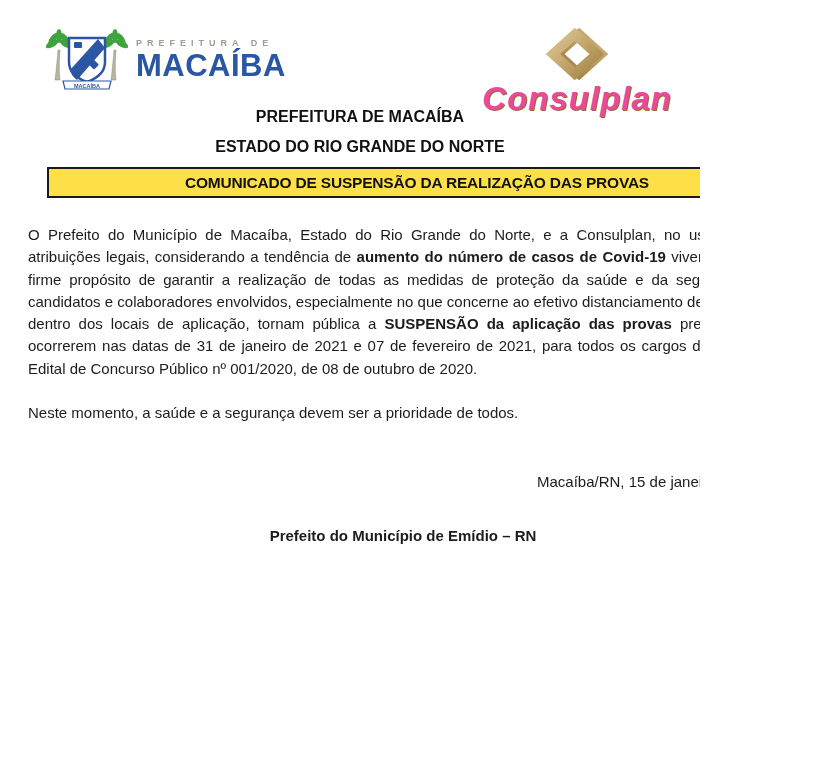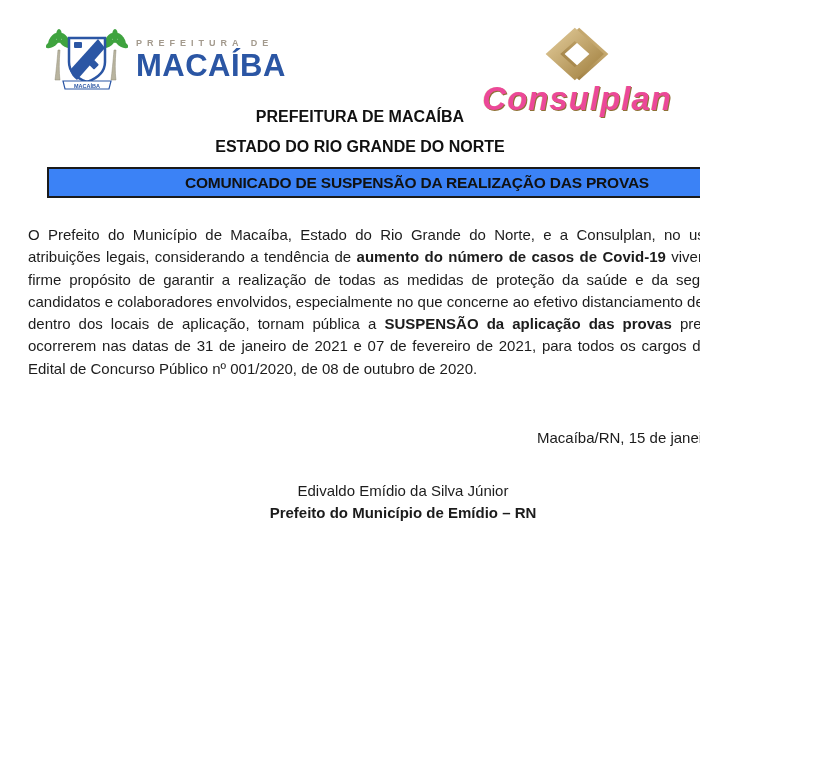--- a/index.html
+++ b/index.html
@@ -67,21 +67,21 @@
     font-weight: bold;
     color: #111;
     padding-left: 20px;
   }
   .title-line1 { margin-bottom: 12px; }
 
   .banner {
     position: absolute;
     top: 167px; left: 47px;
     width: 740px; height: 31px;
-    background: #3b82f6;
+    background: #fde047;
     border: 2px solid #1a1a1a;
     display: flex;
     align-items: center;
     justify-content: center;
   }
   .banner-text {
     font-size: 15.5px;
     font-weight: bold;
     color: #111;
     letter-spacing: -0.2px;
@@ -195,22 +195,22 @@
     <div class="title-line1">PREFEITURA DE MACAÍBA</div>
     <div class="title-line2">ESTADO DO RIO GRANDE DO NORTE</div>
   </div>
 
   <div class="banner">
     <div class="banner-text">COMUNICADO DE SUSPENSÃO DA REALIZAÇÃO DAS PROVAS</div>
   </div>
 
   <div class="body-text">
     <p class="para p1"><span>O Prefeito do Município de Macaíba, Estado do Rio Grande do Norte, e a Consulplan, no uso de suas atribuições legais, considerando a tendência de </span><span class="b">aumento do número de casos de Covid-19</span><span> vivenciada e no firme propósito de garantir a realização de todas as medidas de proteção da saúde e da segurança dos candidatos e colaboradores envolvidos, especialmente no que concerne ao efetivo distanciamento de segurança dentro dos locais de aplicação, tornam pública a </span><span class="b">SUSPENSÃO da aplicação das provas</span><span> previstas para ocorrerem nas datas de 31 de janeiro de 2021 e 07 de fevereiro de 2021, para todos os cargos dispostos no Edital de Concurso Público nº 001/2020, de 08 de outubro de 2020.</span></p>
+    <p class="para p3"><span>Neste momento, a saúde e a segurança devem ser a prioridade de todos.</span></p>
 
     <div class="date-line">Macaíba/RN, 15 de janeiro de 2021.</div>
 
     <div class="signature">
-      <div class="sig-name">Edivaldo Emídio da Silva Júnior</div>
       <div class="sig-title">Prefeito do Município de Emídio – RN</div>
     </div>
   </div>
 
 </div>
 
 </body></html>

